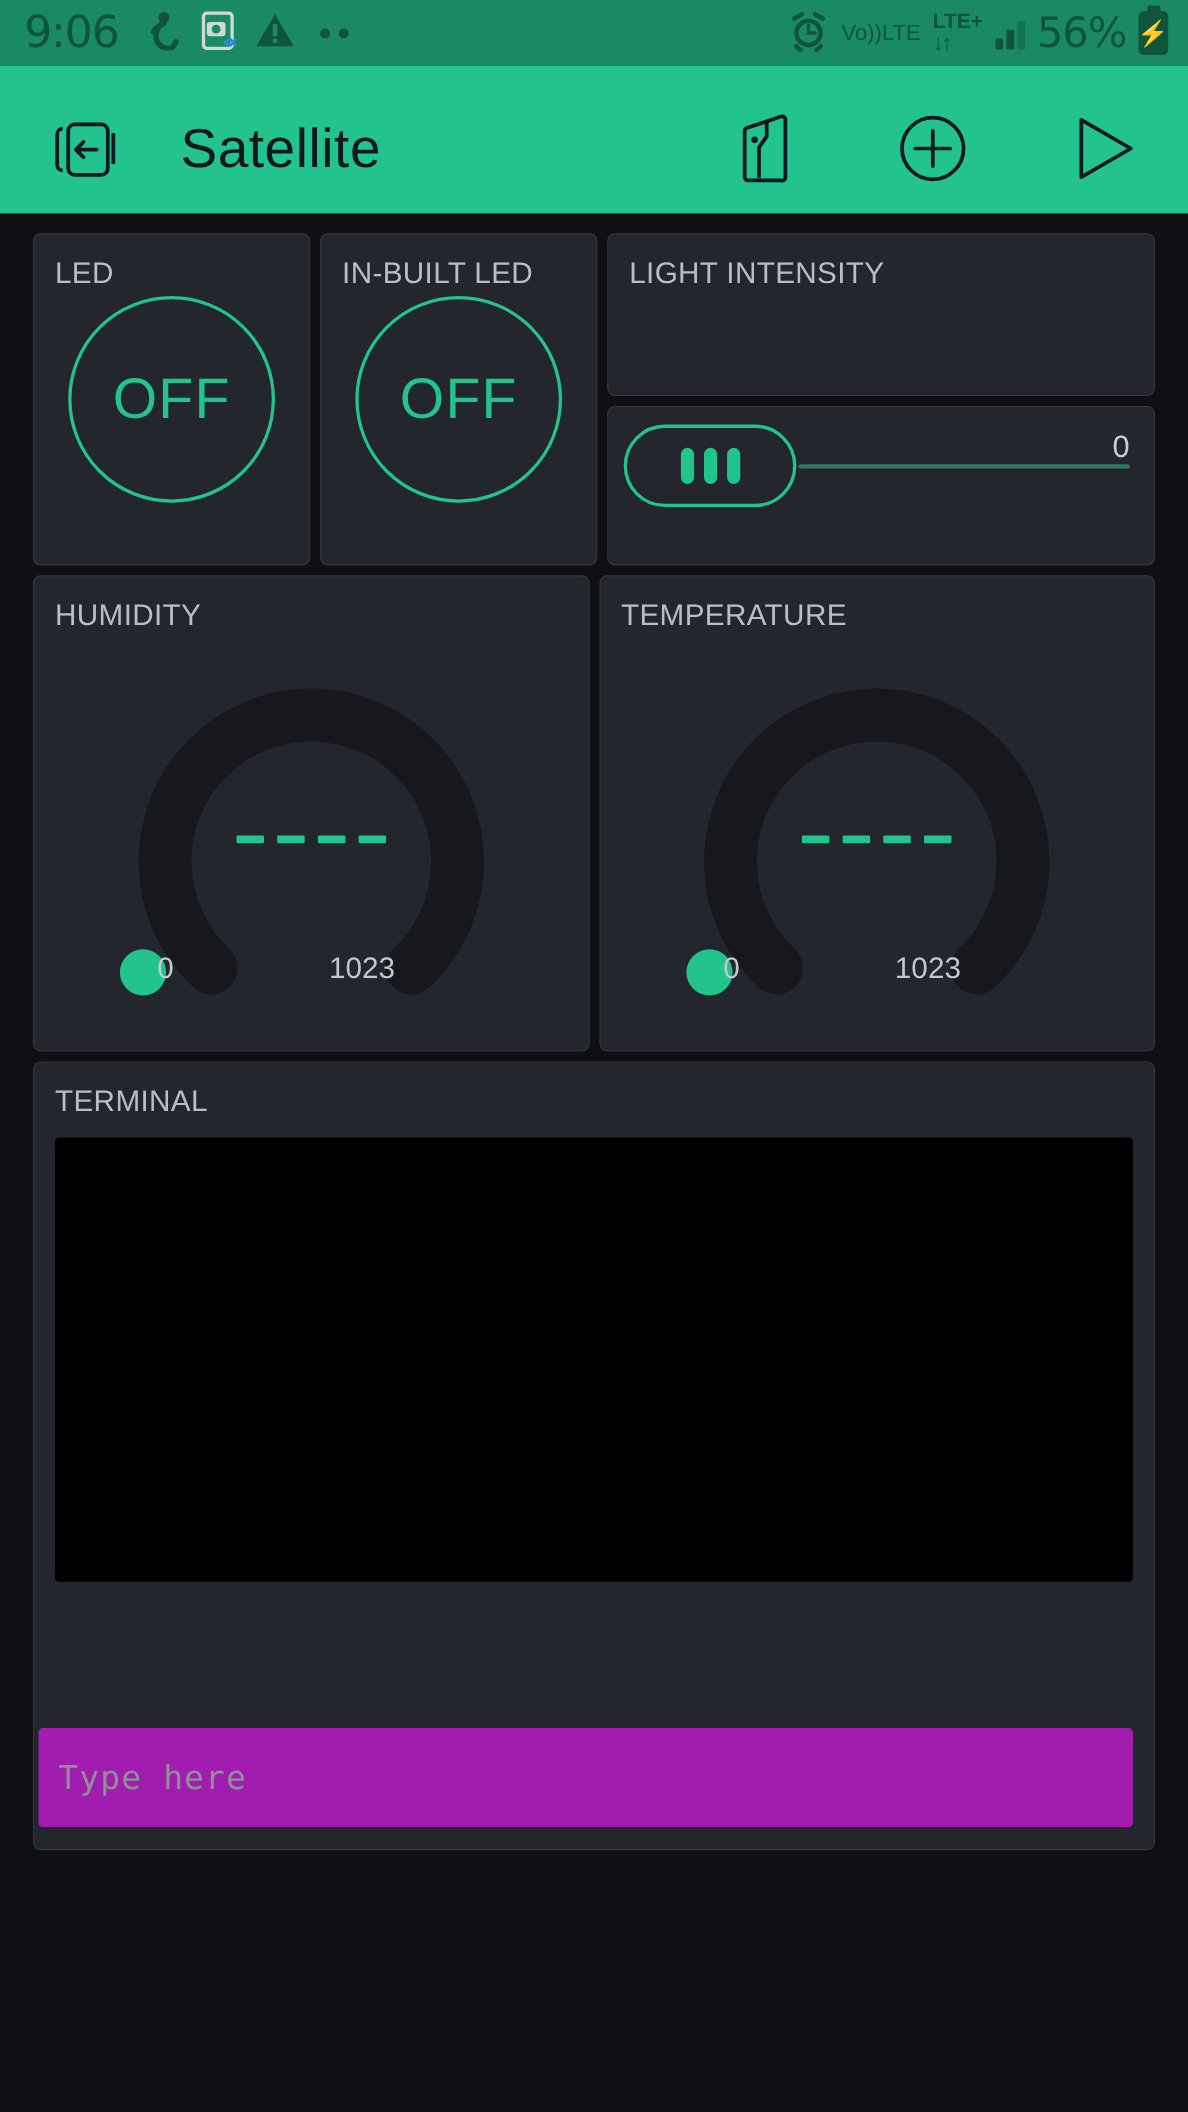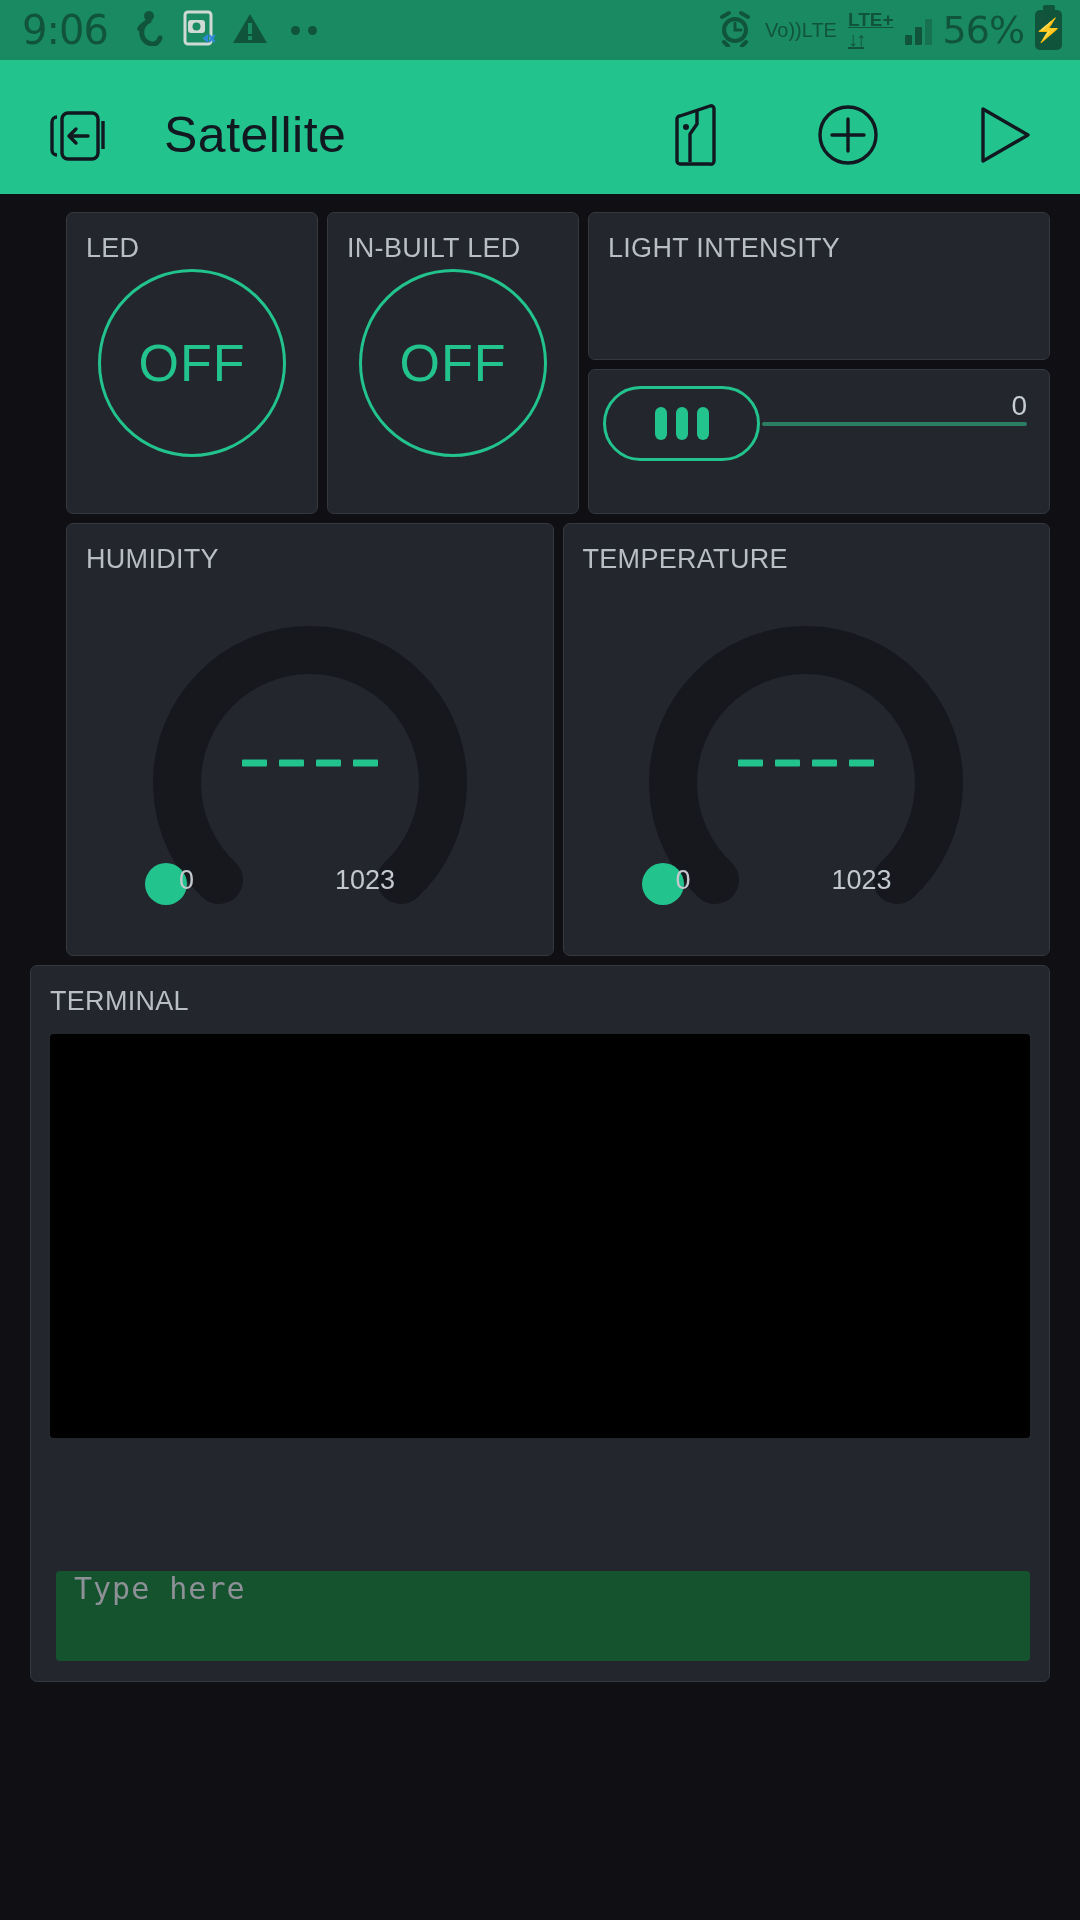--- a/index.html
+++ b/index.html
@@ -26,21 +26,21 @@
   .sb-left-icons { display: flex; align-items: center; gap: 17px; margin-left: 26px; }
   .sb-right { margin-left: auto; display: flex; align-items: center; gap: 11px; }
   .sb-dots { display: flex; gap: 8px; align-items: center; margin-left: 6px; }
   .sb-dots i { width: 9px; height: 9px; border-radius: 50%; background: #11543c; display: block; }
   .volte {
     display: flex; flex-direction: row; line-height: 0.93;
     font-size: 20px; font-weight: normal; color: #11543c; letter-spacing: 0px;
   }
   .lteplus {
     display: flex; flex-direction: column; line-height: 0.95;
-    font-size: 19px; font-weight: bold; color: #11543c; text-decoration: underline;
+    font-size: 19px; font-weight: bold; color: #11543c;
   }
   .lteplus .row2 { font-size: 20px; letter-spacing: -2px; }
   .bars { display: flex; align-items: flex-end; gap: 3px; height: 30px; }
   .bars i { width: 7px; background: #11543c; display: block; border-radius: 1px; }
   .bars i:nth-child(1) { height: 10px; }
   .bars i:nth-child(2) { height: 18px; }
   .bars i:nth-child(3) { height: 26px; opacity: .45; }
   .sb-batt-pct {
     font-size: 38px; color: #11543c; letter-spacing: -1px;
     font-family: "DejaVu Sans", sans-serif;
@@ -64,21 +64,21 @@
   }
   .appbar-title {
     font-size: 50px; color: #111820; font-weight: 400;
     margin-left: 52px; letter-spacing: 0.5px;
   }
   .appbar-actions { margin-left: auto; display: flex; align-items: center; gap: 84px; }
   .icon-btn { display: flex; align-items: center; justify-content: center; }
 
   
   .content { padding: 18px 30px 0 30px; }
-  .row { display: flex; gap: 9px; margin-left: 36px; }
+  .row { display: flex; gap: 9px; }
   .card {
     background: #23262c;
     border: 1px solid #34383f;
     border-radius: 7px;
     position: relative;
   }
   .card-title {
     color: #b9bec4; font-size: 27px; letter-spacing: 0.3px;
     padding: 20px 0 0 19px; display: block;
   }
@@ -135,23 +135,23 @@
     width: 42px; height: 42px; border-radius: 50%; background: #22c38d;
   }
 
   
   .terminal-card { margin-top: 9px; height: 717px; }
   .terminal-out {
     position: absolute; left: 19px; right: 19px; top: 68px;
     height: 404px; background: #000; border-radius: 4px;
   }
   .terminal-input {
-    position: absolute; left: 25px; right: 19px; bottom: 20px;
-    height: 90px; background: #14532d; border-radius: 4px;
-    display: flex; align-items: flex-start; padding: 0 18px;
+    position: absolute; left: 4px; right: 19px; bottom: 20px;
+    height: 90px; background: #a21caf; border-radius: 4px;
+    display: flex; align-items: center; padding: 0 18px;
   }
   .terminal-input input {
     background: transparent; border: 0; outline: none;
     color: #d6d9dd; font-size: 30px;
     font-family: "DejaVu Sans Mono", monospace;
     width: 100%; letter-spacing: 1px;
   }
   .terminal-input input::placeholder { color: #8d9197; }
 </style>
 </head>

